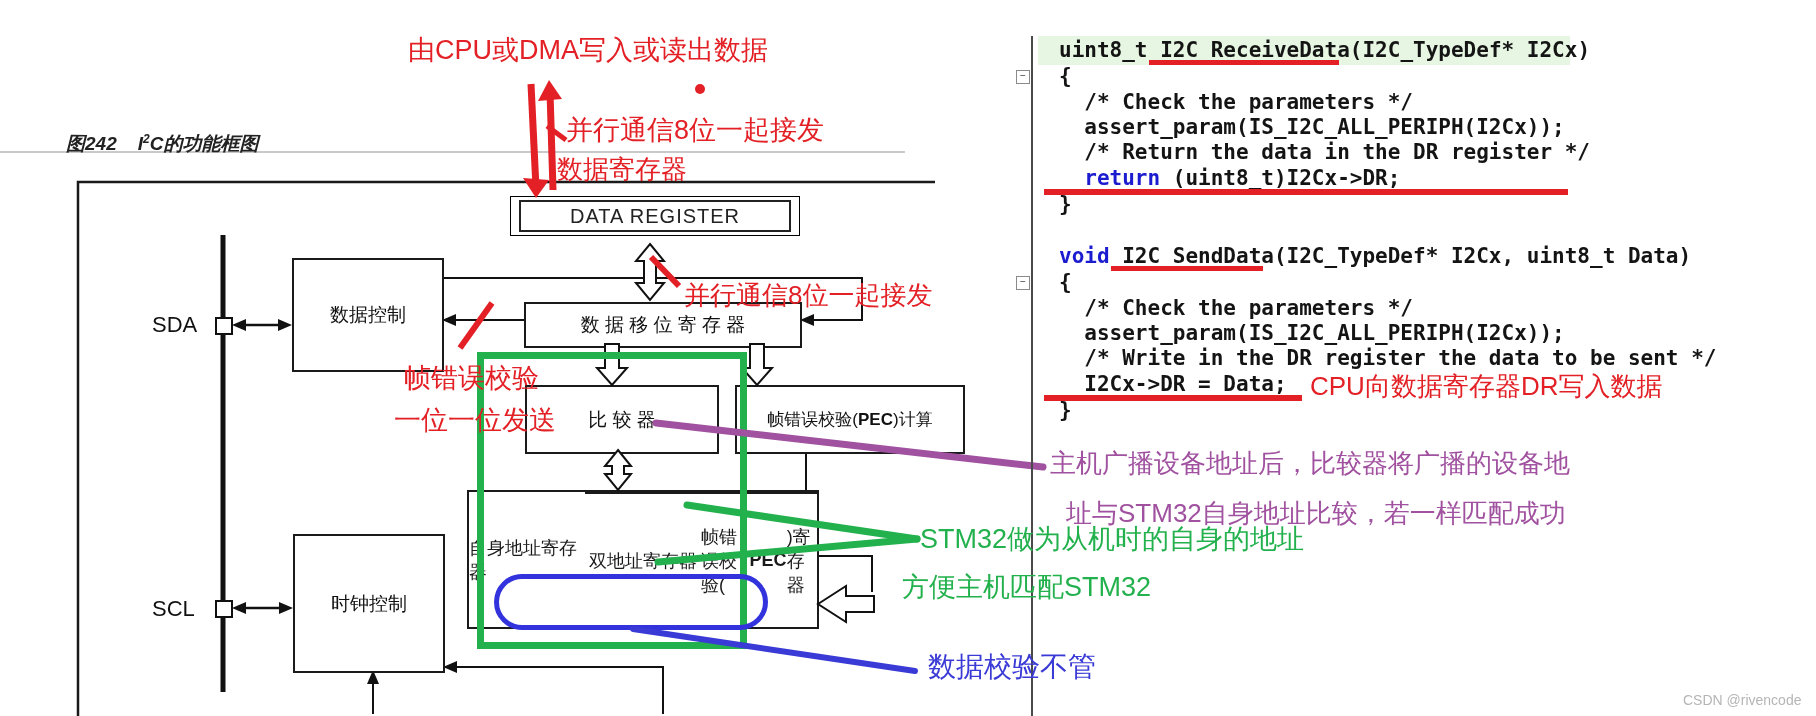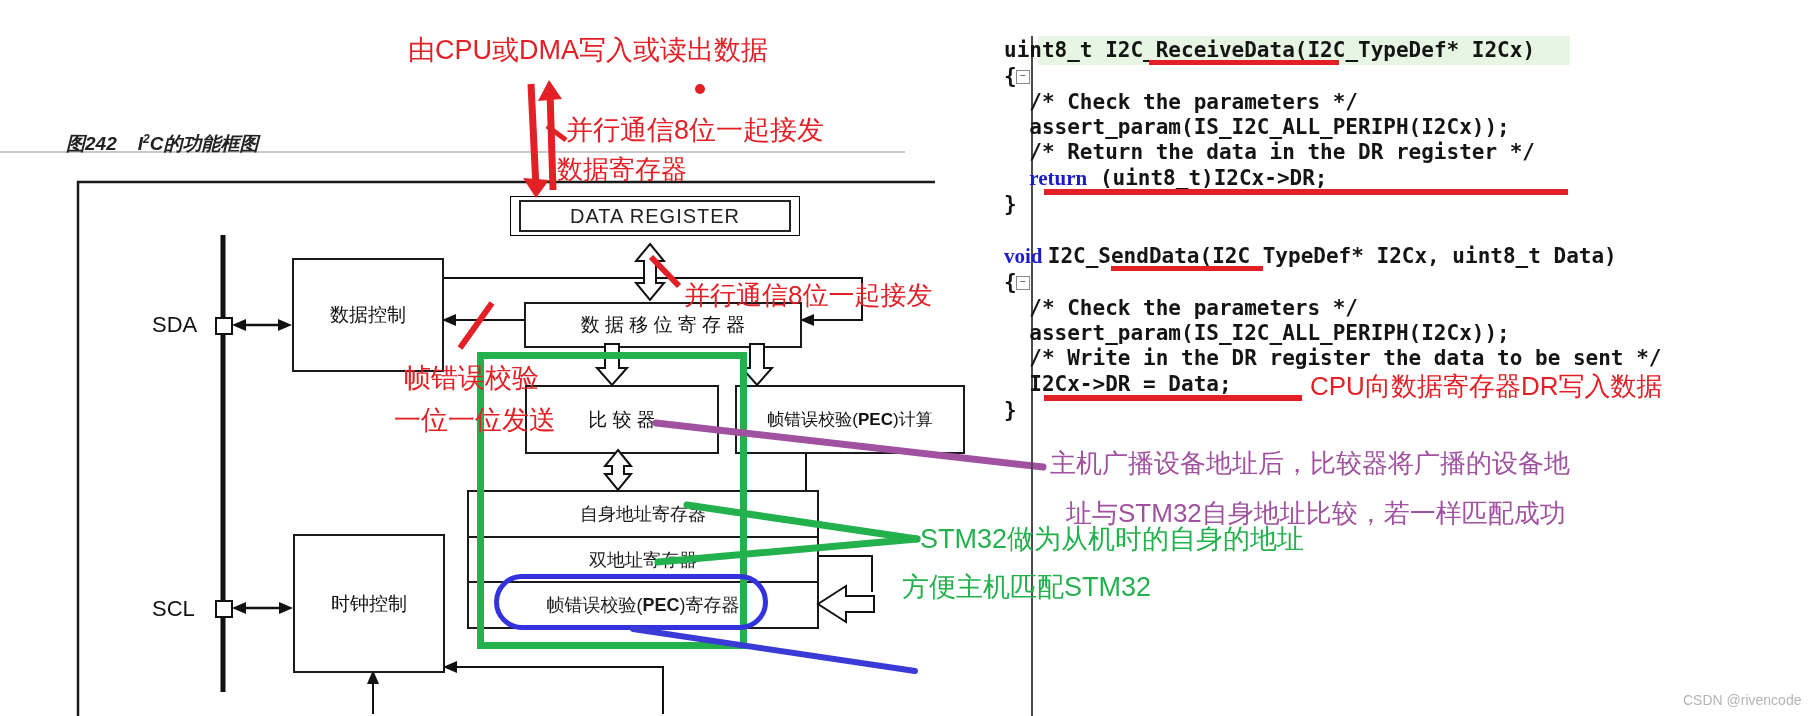--- a/index.html
+++ b/index.html
@@ -19,26 +19,26 @@
   .bluetxt{position:absolute;color:#3a3ad6;z-index:6;white-space:nowrap;}
   .greenbox{position:absolute;left:477px;top:352px;width:256px;height:283px;
             border:7px solid #23b14d;z-index:4;background:transparent;}
   .blueoval{position:absolute;left:494px;top:574px;width:264px;height:46px;
             border:5px solid #3333dd;border-radius:28px;z-index:4;background:transparent;}
   .drouter{position:absolute;left:510px;top:196px;width:288px;height:38px;
            border:1px solid #000000;background:#fff;z-index:4;display:flex;align-items:center;justify-content:center;}
   .drinner{border:2px solid #222;width:268px;height:28px;display:flex;align-items:center;justify-content:center;
            font-size:20px;letter-spacing:1px;color:#222;}
   .stack{position:absolute;left:467px;top:490px;width:348px;height:135px;border:2px solid #1a1a1a;
-         background:#fff;z-index:2;display:flex;flex-direction:column;}
+         background:#fff;z-index:2;display:flex;}
   .stack .row{flex:1;display:flex;align-items:center;justify-content:center;font-size:18px;border-top:2px solid #1a1a1a;}
   .stack .row:first-child{border-top:none;}
-  .codeline{position:absolute;left:1004px;font:700 21px "DejaVu Sans Mono",monospace;
+  .codeline{position:absolute;left:1059px;font:700 21px "DejaVu Sans Mono",monospace;
             line-height:25.5px;white-space:pre;color:#141414;z-index:6;}
-  .codeline .kw{color:#1b1bd0;font-family:Liberation Serif, serif;}
+  .codeline .kw{color:#1b1bd0;}
   .hl{position:absolute;left:1038px;top:36px;width:532px;height:29px;background:#e6f6e2;z-index:5;}
   .uline{position:absolute;background:#e32025;z-index:6;}
   .gutter{position:absolute;left:1031px;top:36px;width:2px;height:680px;background:#4a4a4a;z-index:5;}
   .fold{position:absolute;width:12px;height:12px;border:1px solid #8a8a8a;background:#fff;color:#333;
         font-size:10px;line-height:10px;text-align:center;z-index:6;}
   .grayline{position:absolute;left:0;top:151px;width:905px;height:2px;background:#c9c9c9;z-index:1;}
   .watermark{position:absolute;left:1683px;top:692px;font-size:14px;color:#b5b5b5;z-index:6;white-space:nowrap;}
 </style>
 </head>
 <body>
@@ -138,20 +138,21 @@
   <div class="redtxt" style="left:557px;top:152px;font-size:26px">数据寄存器</div>
   <div class="redtxt" style="left:684px;top:278px;font-size:26px">并行通信8位一起接发</div>
   <div class="redtxt" style="left:404px;top:360px;font-size:27px">帧错误校验</div>
   <div class="redtxt" style="left:394px;top:402px;font-size:27px">一位一位发送</div>
   <div class="redtxt" style="left:1310px;top:369px;font-size:26px">CPU向数据寄存器DR写入数据</div>
 
   <div class="purpletxt" style="left:1050px;top:446px;font-size:26px">主机广播设备地址后，比较器将广播的设备地</div>
   <div class="purpletxt" style="left:1066px;top:496px;font-size:26px">址与STM32自身地址比较，若一样匹配成功</div>
   <div class="greentxt" style="left:920px;top:521px;font-size:27px">STM32做为从机时的自身的地址</div>
   <div class="greentxt" style="left:902px;top:569px;font-size:27px">方便主机匹配STM32</div>
+  <div class="bluetxt" style="left:928px;top:648px;font-size:28px">数据校验不管</div>
 
   <div class="gutter"></div>
   <div class="hl"></div>
   <div class="fold" style="left:1016px;top:70px">−</div>
   <div class="fold" style="left:1016px;top:276px">−</div>
 
   <div class="codeline" style="top:38px"><span>uint8_t </span><span>I2C_ReceiveData</span><span>(I2C_TypeDef* I2Cx)</span></div>
   <div class="codeline" style="top:64px">{</div>
   <div class="codeline cm" style="top:90px">  /* Check the parameters */</div>
   <div class="codeline" style="top:115px">  assert_param(IS_I2C_ALL_PERIPH(I2Cx));</div>

